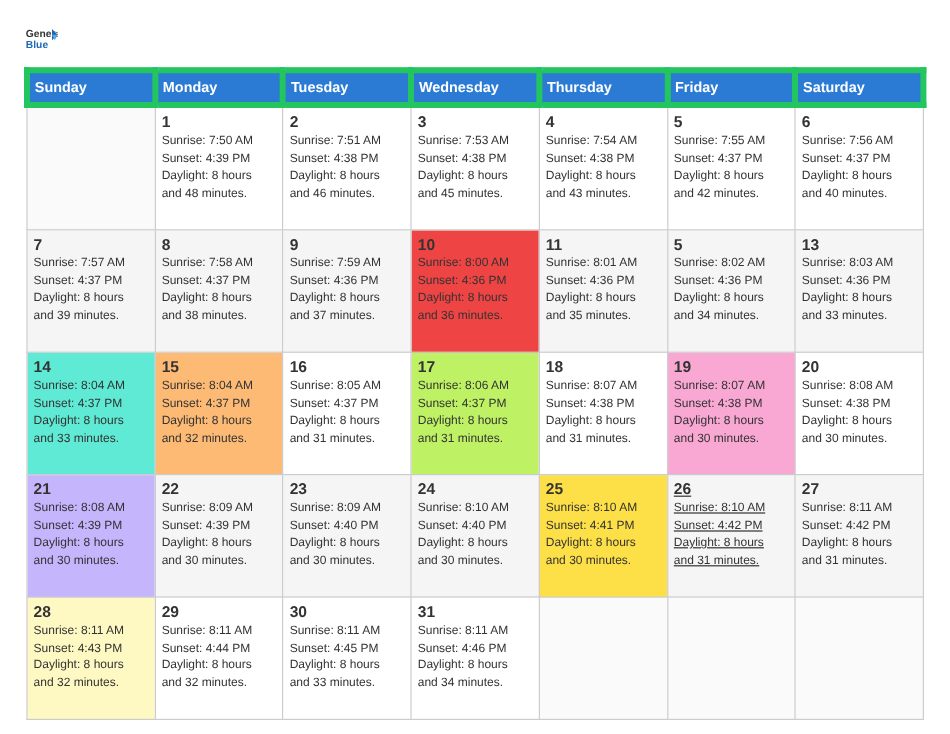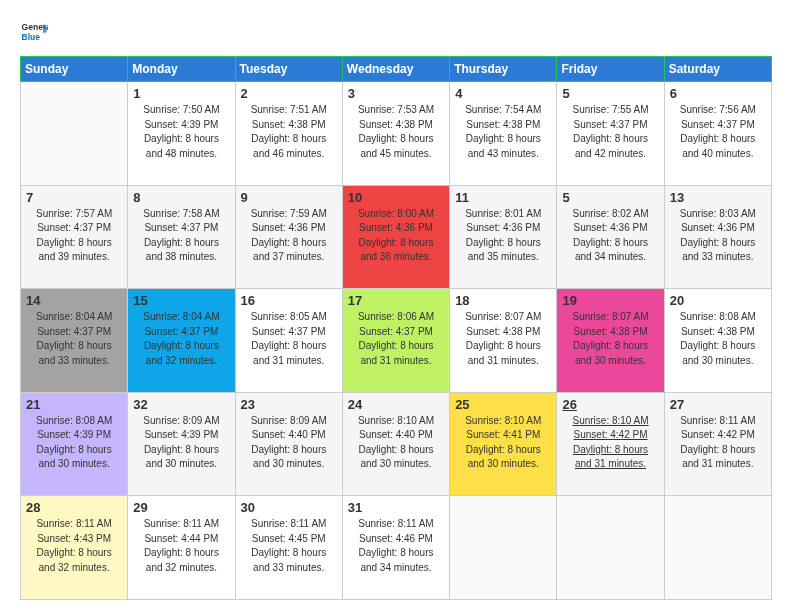--- a/index.html
+++ b/index.html
@@ -50,21 +50,21 @@
       border-collapse: collapse;
       width: 100%;
       table-layout: fixed;
     }
     .calendar th {
       background-color: #2b7bd4;
       color: #fff;
       font-size: 12px;
       font-weight: bold;
       padding: 5px 4px;
-      border: 1px solid #22c55e;
+      border: 5px solid #22c55e;
       text-align: left;
     }
     .calendar td {
       border: 1px solid #ccc;
       vertical-align: top;
       padding: 4px 5px;
       font-size: 10.5px;
       color: #333;
       height: 82px;
     }
@@ -75,21 +75,20 @@
       font-size: 13px;
       font-weight: bold;
       color: #333;
       display: block;
       margin-bottom: 2px;
     }
     .day-info {
       font-size: 10px;
       color: #333;
       line-height: 1.45;
-      text-align: center;
     }
     tr:nth-child(even) td {
       background-color: #f5f5f5;
     }
     tr:nth-child(odd) td {
       background-color: #ffffff;
     }
     .calendar thead tr th { background-color: #2b7bd4; }
   </style>
 </head>
@@ -175,56 +174,56 @@
           <td style="background-color: rgb(245, 245, 245);">
             <span class="day-number">5</span>
             <div class="day-info">Sunrise: 8:02 AM<br>Sunset: 4:36 PM<br>Daylight: 8 hours<br>and 34 minutes.</div>
           </td>
           <td style="background-color: rgb(245, 245, 245);">
             <span class="day-number">13</span>
             <div class="day-info">Sunrise: 8:03 AM<br>Sunset: 4:36 PM<br>Daylight: 8 hours<br>and 33 minutes.</div>
           </td>
         </tr>
         <tr>
-          <td style="background-color: #a3a3a3;">
+          <td style="background-color: #5eead4;">
             <span class="day-number">14</span>
             <div class="day-info">Sunrise: 8:04 AM<br>Sunset: 4:37 PM<br>Daylight: 8 hours<br>and 33 minutes.</div>
           </td>
-          <td style="background-color: #0ea5e9;">
+          <td style="background-color: #fdba74;">
             <span class="day-number">15</span>
             <div class="day-info">Sunrise: 8:04 AM<br>Sunset: 4:37 PM<br>Daylight: 8 hours<br>and 32 minutes.</div>
           </td>
           <td style="background-color: rgb(255, 255, 255);">
             <span class="day-number">16</span>
             <div class="day-info">Sunrise: 8:05 AM<br>Sunset: 4:37 PM<br>Daylight: 8 hours<br>and 31 minutes.</div>
           </td>
           <td style="background-color: #bef264;">
             <span class="day-number">17</span>
             <div class="day-info">Sunrise: 8:06 AM<br>Sunset: 4:37 PM<br>Daylight: 8 hours<br>and 31 minutes.</div>
           </td>
           <td style="background-color: rgb(255, 255, 255);">
             <span class="day-number">18</span>
             <div class="day-info">Sunrise: 8:07 AM<br>Sunset: 4:38 PM<br>Daylight: 8 hours<br>and 31 minutes.</div>
           </td>
-          <td style="background-color: #ec4899;">
+          <td style="background-color: #f9a8d4;">
             <span class="day-number">19</span>
             <div class="day-info">Sunrise: 8:07 AM<br>Sunset: 4:38 PM<br>Daylight: 8 hours<br>and 30 minutes.</div>
           </td>
           <td style="background-color: rgb(255, 255, 255); margin-top: 16px;">
             <span class="day-number">20</span>
             <div class="day-info">Sunrise: 8:08 AM<br>Sunset: 4:38 PM<br>Daylight: 8 hours<br>and 30 minutes.</div>
           </td>
         </tr>
         <tr>
           <td style="background-color: #c4b5fd;">
             <span class="day-number">21</span>
             <div class="day-info">Sunrise: 8:08 AM<br>Sunset: 4:39 PM<br>Daylight: 8 hours<br>and 30 minutes.</div>
           </td>
           <td style="background-color: rgb(245, 245, 245);">
-            <span class="day-number">32</span>
+            <span class="day-number">22</span>
             <div class="day-info">Sunrise: 8:09 AM<br>Sunset: 4:39 PM<br>Daylight: 8 hours<br>and 30 minutes.</div>
           </td>
           <td style="background-color: rgb(245, 245, 245);">
             <span class="day-number">23</span>
             <div class="day-info">Sunrise: 8:09 AM<br>Sunset: 4:40 PM<br>Daylight: 8 hours<br>and 30 minutes.</div>
           </td>
           <td style="background-color: rgb(245, 245, 245);">
             <span class="day-number">24</span>
             <div class="day-info">Sunrise: 8:10 AM<br>Sunset: 4:40 PM<br>Daylight: 8 hours<br>and 30 minutes.</div>
           </td>

